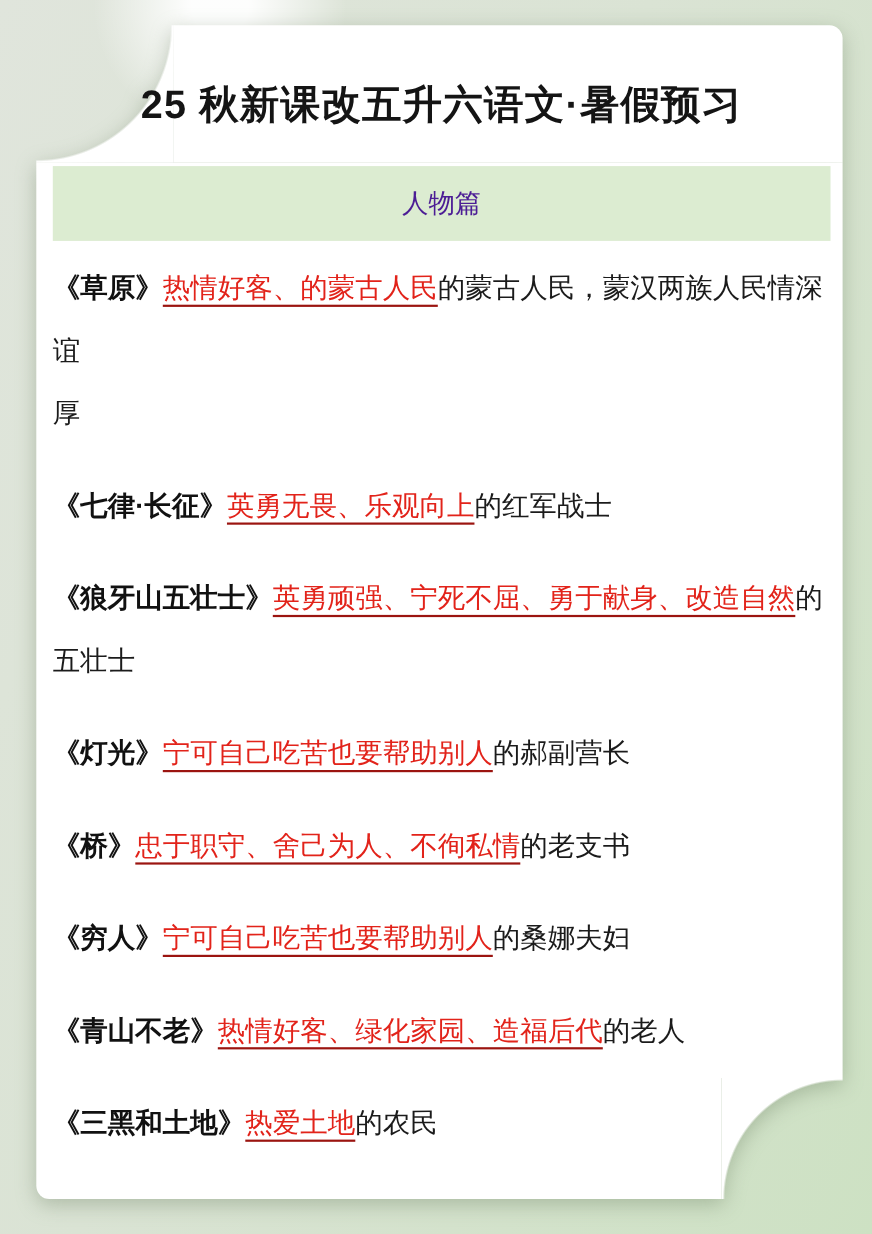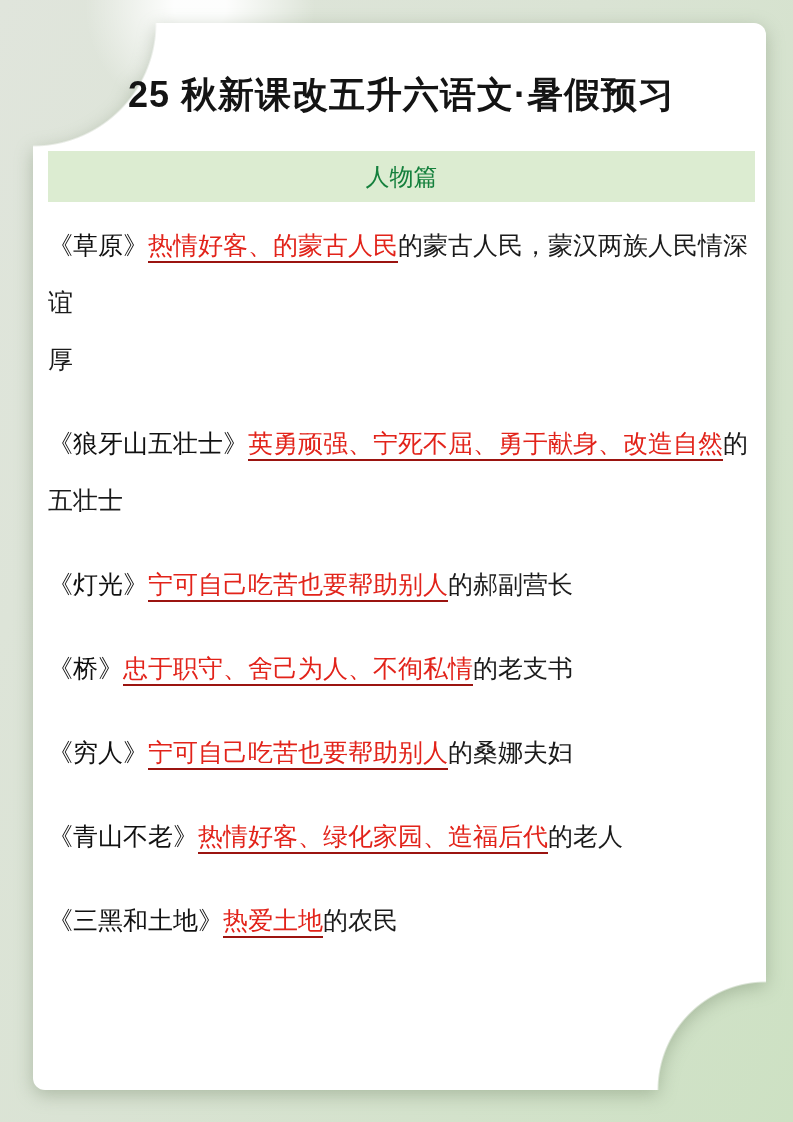--- a/index.html
+++ b/index.html
@@ -63,40 +63,40 @@
   .sub-title {
     margin: 42px 0 0 0;
     font-size: 35px;
     line-height: 45px;
     font-weight: 600;
     color: #1a1ad6;
     text-align: center;
   }
   .section-banner {
     margin-top: 34px;
-    height: 51px;
+    height: 68px;
     background: #dcecd1;
     display: flex;
     align-items: center;
     justify-content: center;
     font-size: 24px;
-    color: #15803d;
+    color: #4c1d95;
   }
   .entries {
     margin-top: 15px;
   }
   .entry {
     margin: 0 0 27px 0;
     font-size: 25px;
     line-height: 57px;
     color: #1b1b1b;
     white-space: pre-line;
   }
   .entry-title {
-    font-weight: 400;
+    font-weight: 700;
     color: #111111;
   }
   .entry-highlight {
     color: #e2231a;
     text-decoration: underline;
     text-decoration-color: #9b1410;
     text-decoration-thickness: 2px;
     text-underline-offset: 7px;
   }
   .entry-rest {
@@ -119,20 +119,21 @@
 
 
       <div class="section-banner">
         <span>人物篇</span>
       </div>
 
       <div class="entries">
   <p class="entry"><span class="entry-title">《草原》</span><span class="entry-highlight">热情好客、的蒙古人民</span><span class="entry-rest">的蒙古人民，蒙汉两族人民情深谊
 厚</span></p>
 
+  <p class="entry"><span class="entry-title">《七律·长征》</span><span class="entry-highlight">英勇无畏、乐观向上</span><span class="entry-rest">的红军战士</span></p>
 
   <p class="entry"><span class="entry-title">《狼牙山五壮士》</span><span class="entry-highlight">英勇顽强、宁死不屈、勇于献身、改造自然</span><span class="entry-rest">的五壮士</span></p>
 
   <p class="entry"><span class="entry-title">《灯光》</span><span class="entry-highlight">宁可自己吃苦也要帮助别人</span><span class="entry-rest">的郝副营长</span></p>
 
   <p class="entry"><span class="entry-title">《桥》</span><span class="entry-highlight">忠于职守、舍己为人、不徇私情</span><span class="entry-rest">的老支书</span></p>
 
   <p class="entry"><span class="entry-title">《穷人》</span><span class="entry-highlight">宁可自己吃苦也要帮助别人</span><span class="entry-rest">的桑娜夫妇</span></p>
 
   <p class="entry"><span class="entry-title">《青山不老》</span><span class="entry-highlight">热情好客、绿化家园、造福后代</span><span class="entry-rest">的老人</span></p>

